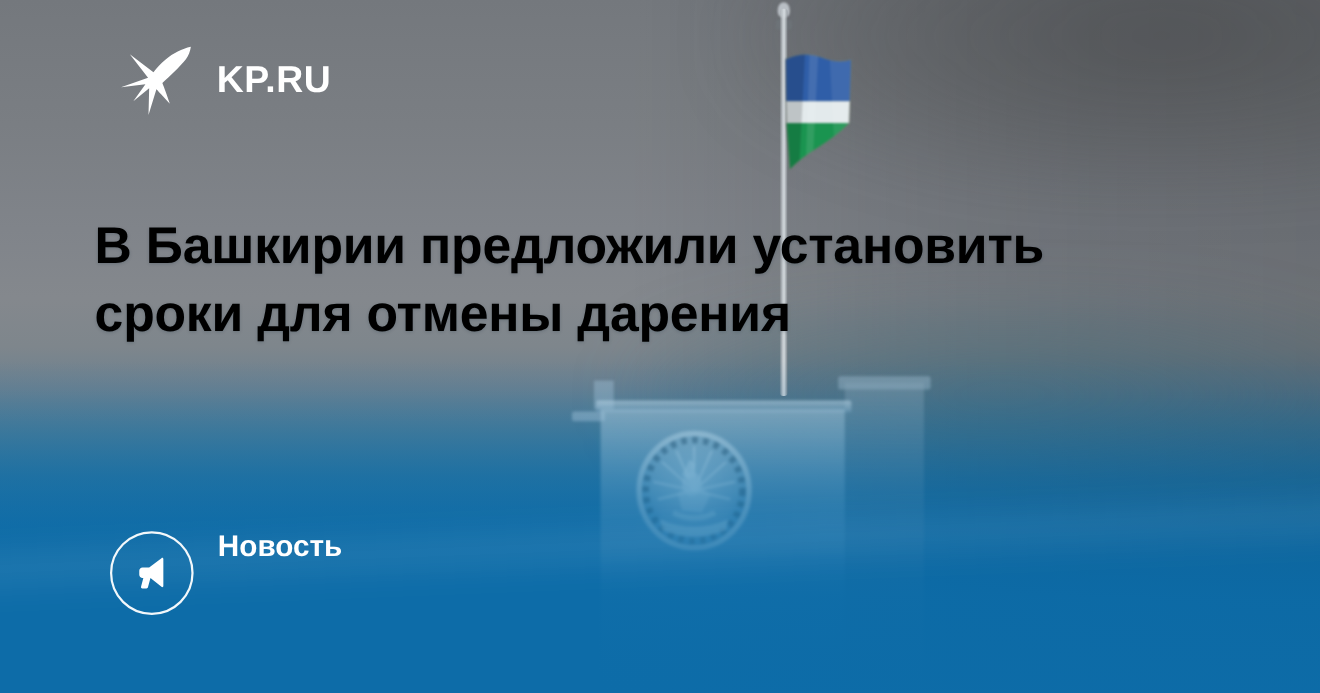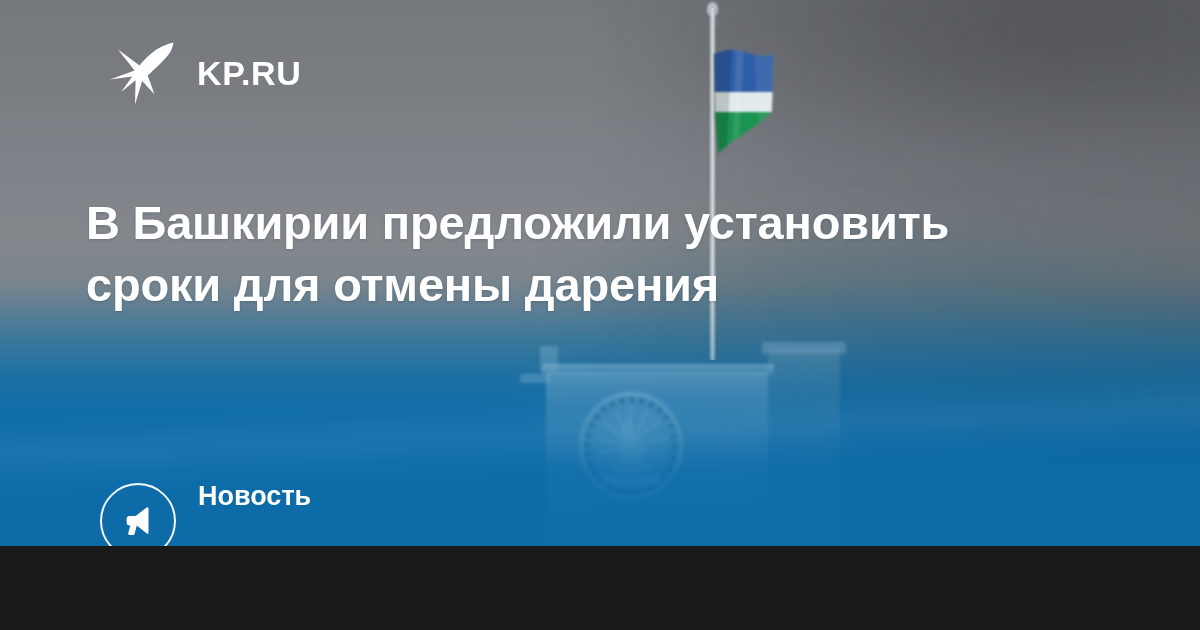--- a/index.html
+++ b/index.html
@@ -3,21 +3,21 @@
 <meta charset="utf-8">
 <style>
   html, body {
     margin: 0;
     padding: 0;
     background: #1a1a1a;
   }
   #card {
     position: relative;
     width: 1200px;
-    height: 546px;
+    height: 630px;
     overflow: hidden;
     font-family: "Liberation Sans", "DejaVu Sans", sans-serif;
     background: #7c8085;
   }
 
   
   .photo {
     position: absolute;
     inset: 0;
     overflow: hidden;
@@ -253,21 +253,21 @@
     letter-spacing: 0.6px;
     line-height: 1;
     white-space: nowrap;
   }
 
   .headline {
     position: absolute;
     left: 86px;
     top: 192px;
     width: 900px;
-    color: #ffffff;
+    color: #000000;
     font-size: 47px;
     font-weight: 700;
     line-height: 62px;
     letter-spacing: -0.2px;
     margin: 0;
     text-shadow: 0 1px 3px rgba(20,40,60,0.22);
   }
 
   .badge {
     position: absolute;

